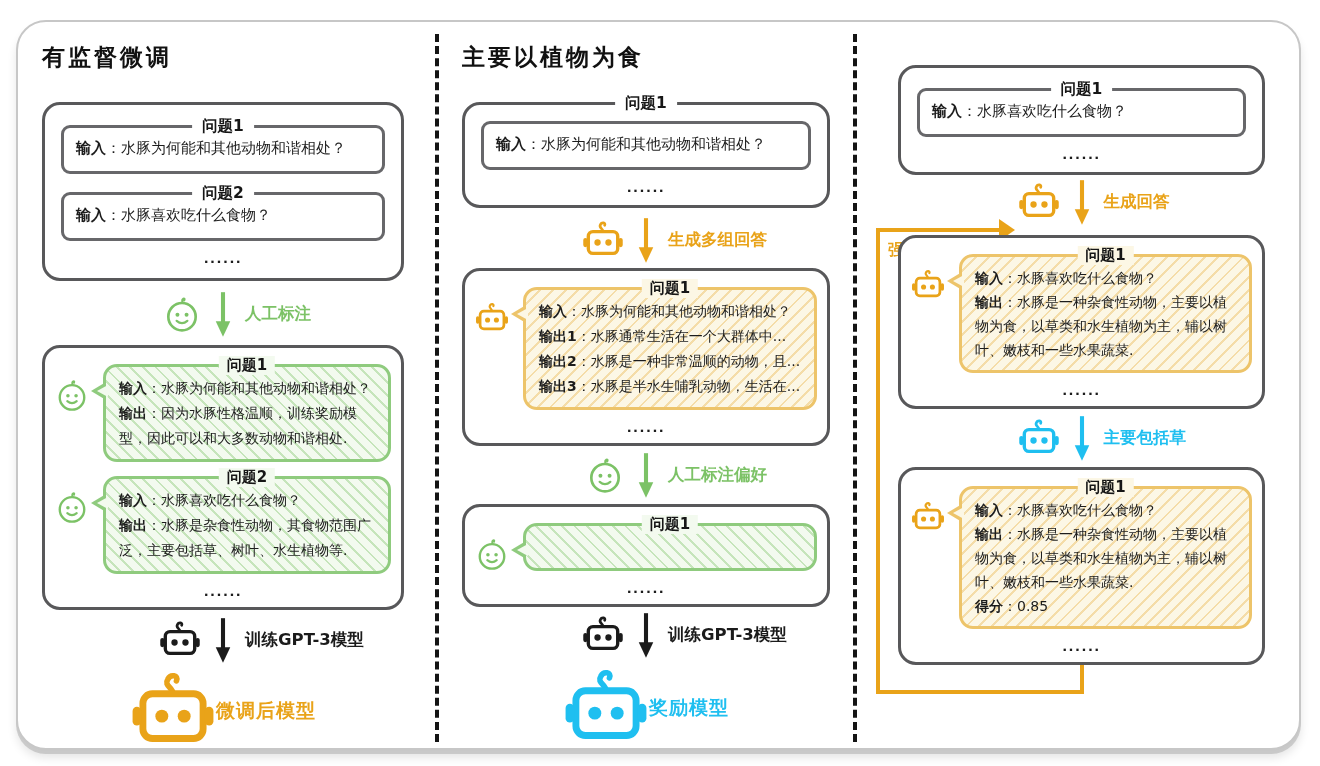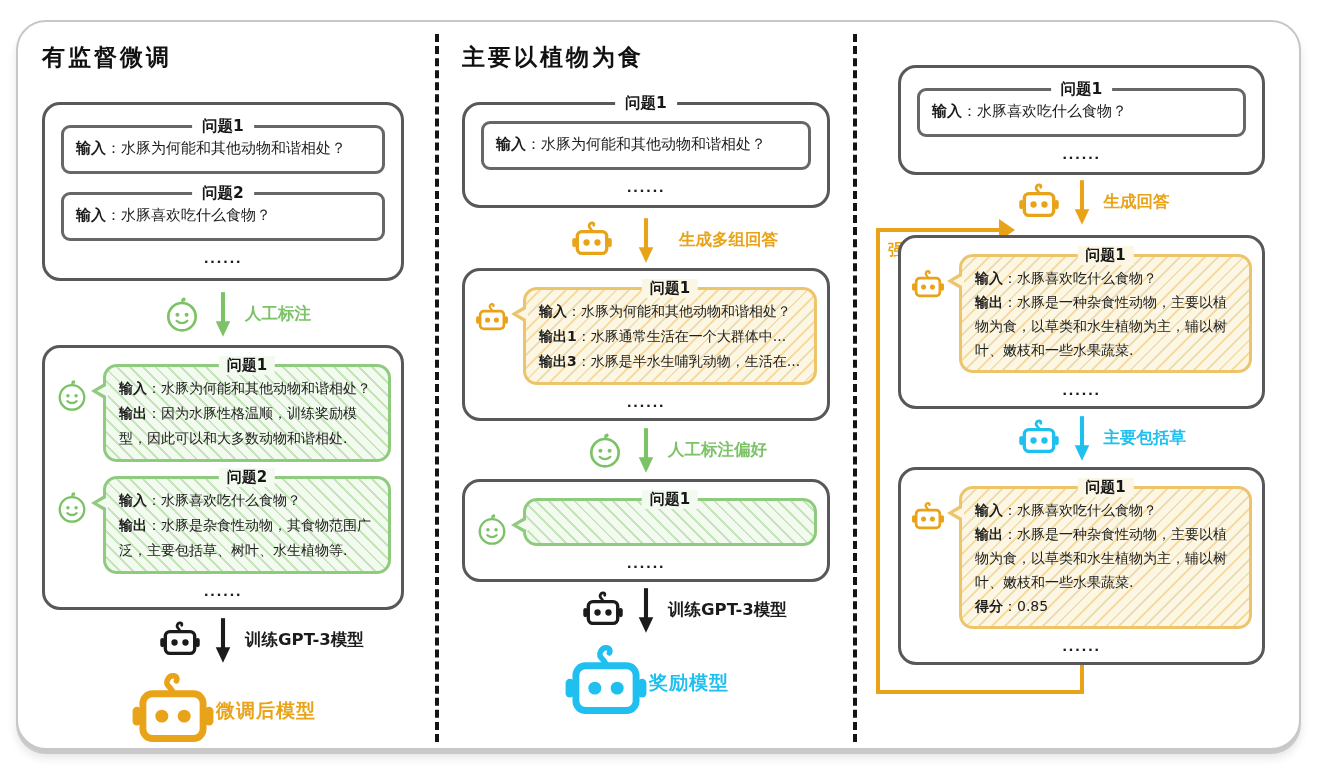--- a/index.html
+++ b/index.html
@@ -64,21 +64,21 @@
   .down-arrow{width:20px;height:52px;display:block;}
 
   
   #sft-box1{margin-top:29px;padding:2px 0 10px;}
   #sft-step1{margin:5px 0 3px;}
   #sft-box2{padding:2px 0 6px;}
   #sft-step2{margin:4px 0 0;height:52px;}
   #sft-result{margin-top:2px;}
   #rm-box1{margin-top:29px;padding:0 0 8px;}
   #rm-box1 .q-box{margin-top:16px;}
-  #rm-step1{margin:4px 0 0;gap:11px;}
+  #rm-step1{margin:4px 0 0;}
   #rm-box2{padding:2px 0 6px;}
   #rm-step2{margin:2px 0;height:54px;}
   #rm-box3{padding:2px 0 6px;}
   #rm-step3{margin:2px 0;height:52px;}
   #rm-result{margin-top:2px;}
   #rl-box1{margin-top:29px;padding:2px 0 8px;}
   #rl-step1{height:54px;}
   #rl-box2{margin-top:6px;padding:2px 0 6px;}
   #rl-step2{margin:2px 0;height:54px;}
   #rl-box3{padding:2px 0 6px;}
@@ -235,20 +235,21 @@
       <div class="bubble-row">
         <span class="bubble-icon orange">
             <svg class="robot-xs" viewBox="0 0 100 100">
               <use href="#robot-icon-def"></use>
             </svg>
           </span>
         <div class="bubble hatch-orange">
           <span class="bubble-title">问题1</span>
           <p class="b-line"><b>输入</b><span>：水豚为何能和其他动物和谐相处？</span></p>
           <p class="b-line"><b>输出1</b><span>：水豚通常生活在一个大群体中...</span></p>
+          <p class="b-line"><b>输出2</b><span>：水豚是一种非常温顺的动物，且...</span></p>
           <p class="b-line"><b>输出3</b><span>：水豚是半水生哺乳动物，生活在...</span></p>
         </div>
       </div>
       <div class="ellipsis">......</div>
     </div>
 
     <div class="step-row green" id="rm-step2">
       <span class="step-icon">
           <svg class="smiley-sm" viewBox="0 0 100 100">
             <use href="#smiley-icon-def"></use>

